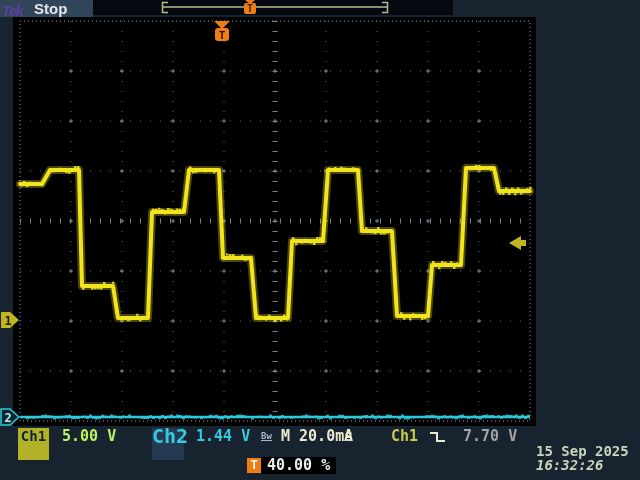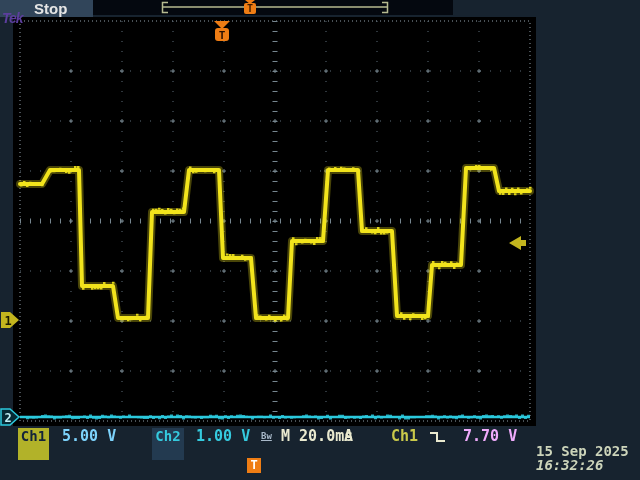--- a/index.html
+++ b/index.html
@@ -1,33 +1,33 @@
 <!DOCTYPE html>
 <html><head>
 <meta charset="utf-8">
 <style>
   html,body{margin:0;padding:0;background:#000;}
   .screen{position:relative;width:640px;height:480px;background:#17232f;overflow:hidden;
           font-family:"DejaVu Sans Mono","Liberation Mono",monospace;}
   .abs{position:absolute;}
   .hdr-box{left:0;top:0;width:93px;height:17px;background:#31455a;}
-  .tek-logo{left:2px;top:10px;color:#5c3e9e;font:bold italic 14px "Liberation Sans",sans-serif;letter-spacing:-1px;}
+  .tek-logo{left:2px;top:3px;color:#5c3e9e;font:bold italic 14px "Liberation Sans",sans-serif;letter-spacing:-1px;}
   .stop-txt{left:34px;top:0px;color:#e5e5e5;font:bold 15px "Liberation Sans",sans-serif;}
   svg.scope{left:0;top:0;width:640px;height:480px;}
   .sb{top:428px;height:32px;font:bold 15px "DejaVu Sans Mono",monospace;line-height:16px;white-space:pre;}
   .badge1{left:18px;width:31px;background:#b2b229;color:#13233a;text-align:center;font-size:14px;}
-  .v1{left:62px;color:#7dd3fc;}
-  .badge2{left:152px;width:32px;background:#233a50;color:#35cade;text-align:center;font-size:14px;}
+  .v1{left:62px;color:#bef264;}
+  .badge2{left:152px;width:32px;background:#233a50;color:#35cade;text-align:center;font-size:20px;}
   .v2{left:196px;color:#35cade;}
   .bw{left:261px;top:431px;color:#a9b9c9;font:bold 9px "DejaVu Sans Mono",monospace;text-decoration:underline;}
   .tbase{left:281px;color:#e9e9cf;text-align:right;}
   .amode{left:344px;color:#e9e9cf;}
   .tsrc{left:391px;color:#c9c94a;}
   .slope{left:429px;top:431px;}
-  .tlev{left:463px;color:#f0abfc;}
+  .tlev{left:463px;color:#a3a3a3;}
   .t-badge{left:247px;top:458px;width:14px;height:15px;background:#ef7d14;color:#fff;
            font:bold 12px "DejaVu Sans Mono",monospace;text-align:center;line-height:15px;}
   .pct{left:261px;top:457px;height:17px;background:#000;color:#ececec;
        font:bold 15px "DejaVu Sans Mono",monospace;line-height:17px;padding:0 6px;white-space:pre;}
   .dt{left:536px;color:#ccd4ba;font:bold 14px "DejaVu Sans Mono",monospace;white-space:pre;}
   .date{top:443px;} .time{top:457px;font-style:italic;}
 </style>
 </head>
 <body>
 
@@ -92,26 +92,27 @@
       </g>
       <polygon points="509,243 521,236 521,240 526,240 526,246 521,246 521,250" fill="#c3b51e"></polygon>
     </svg>
 
   <div class="abs tek-logo">Tek</div>
   <div class="abs stop-txt">Stop</div>
 
   <div class="abs sb badge1">Ch1</div>
   <div class="abs sb v1">5.00 V</div>
   <div class="abs sb badge2">Ch2</div>
-  <div class="abs sb v2">1.00 V</div>
+  <div class="abs sb v2">1.44 V</div>
   <div class="abs bw">Bw</div>
   <div class="abs sb tbase">M 20.0ms</div>
   <div class="abs sb amode">A</div>
   <div class="abs sb tsrc">Ch1</div>
   <svg class="abs slope" width="18" height="12" viewBox="0 0 18 12">
     <path d="M1 2 h7 v8 h8" fill="none" stroke="#e9e9cf" stroke-width="2"></path>
   </svg>
   <div class="abs sb tlev">7.70 V</div>
 
   <div class="abs t-badge">T</div>
+  <div class="abs pct">40.00 %</div>
   <div class="abs dt date">15 Sep 2025</div>
   <div class="abs dt time">16:32:26</div>
 </div>
 
 </body></html>

